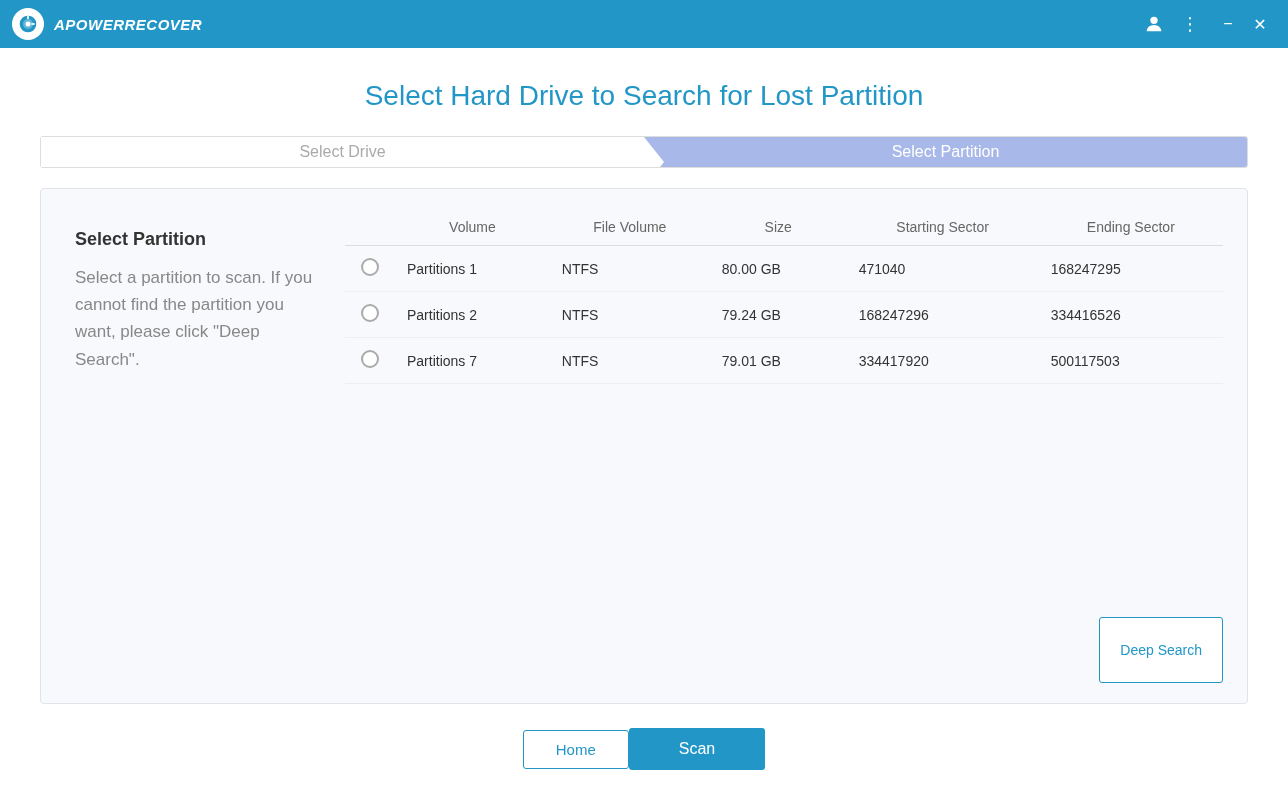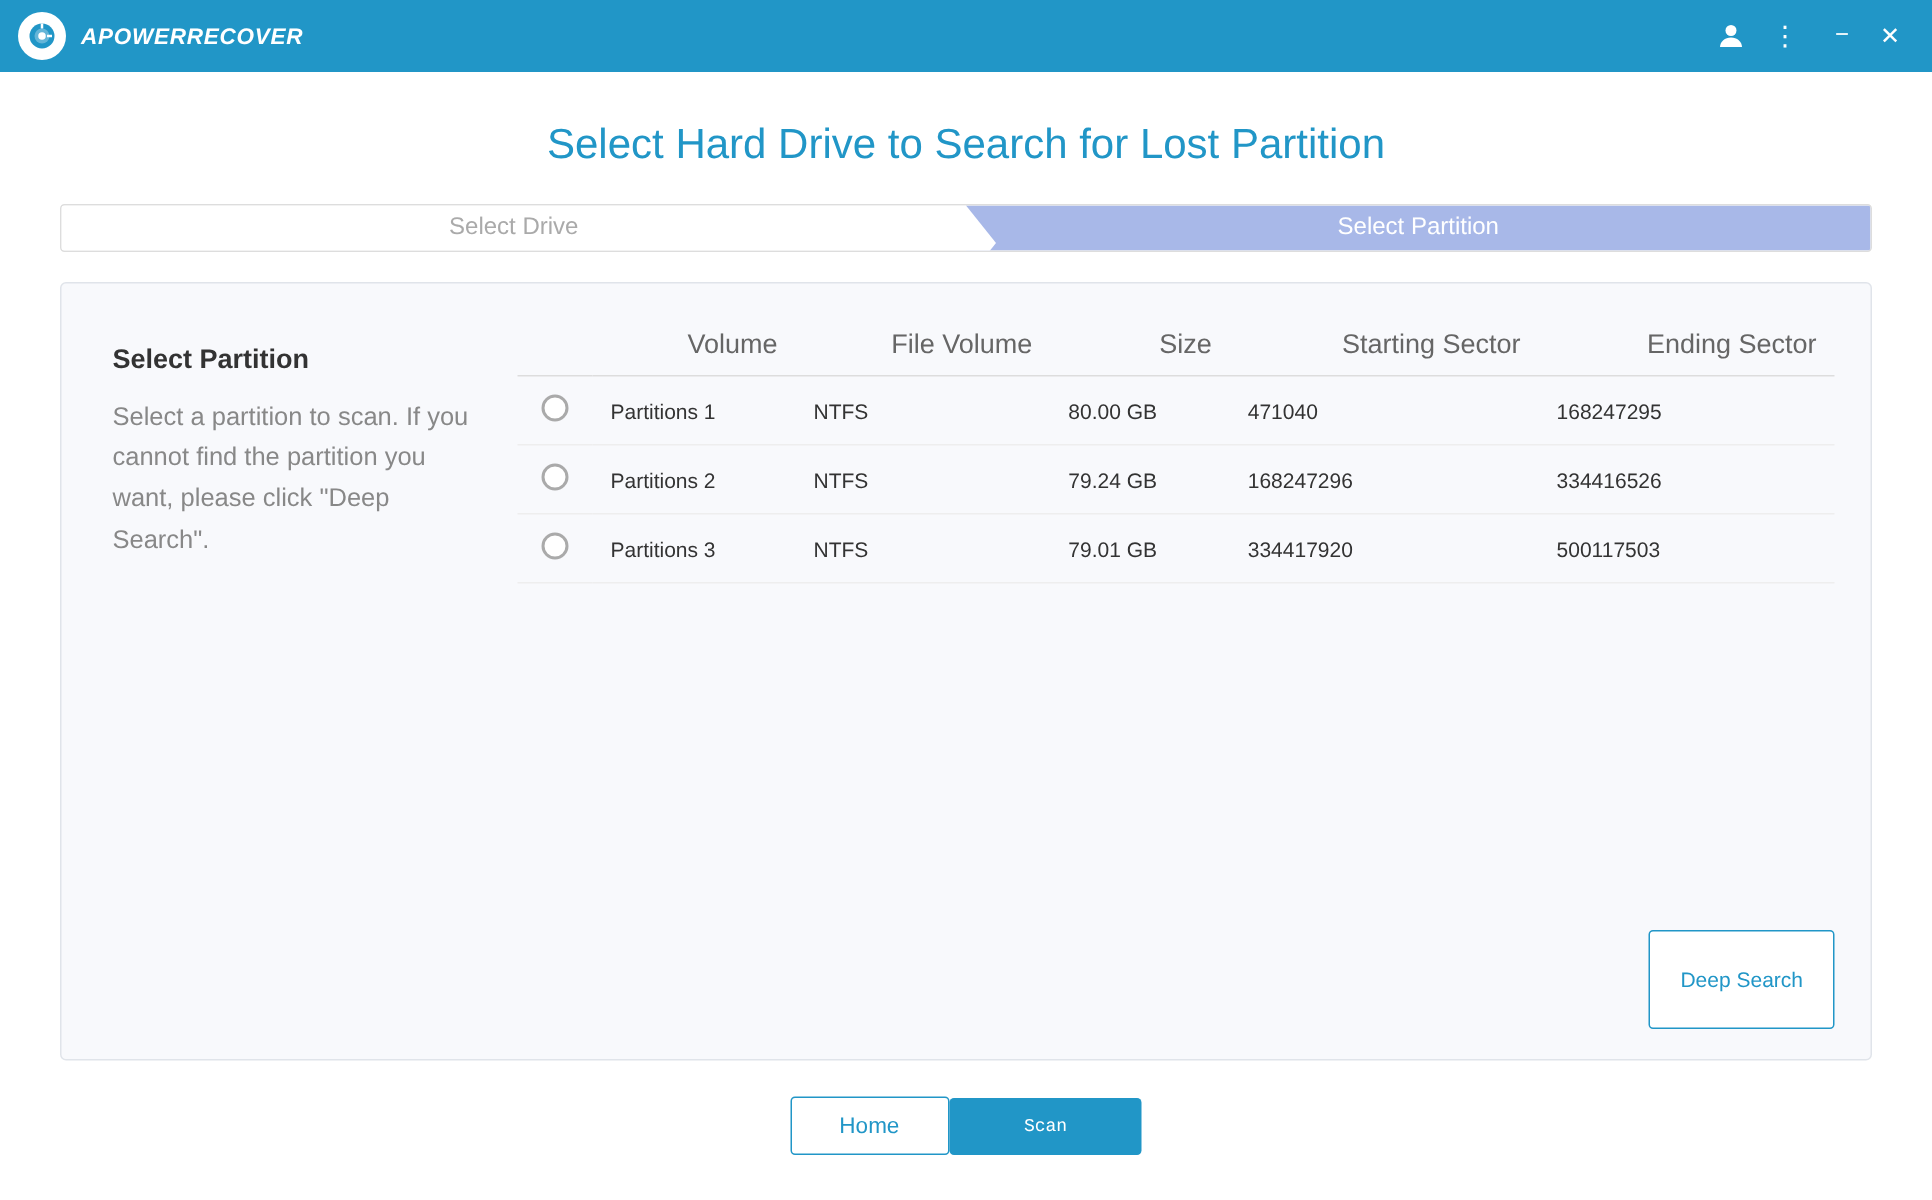--- a/index.html
+++ b/index.html
@@ -176,25 +176,25 @@
 
     table {
       width: 100%;
       border-collapse: collapse;
       font-size: 14px;
     }
     thead tr {
       border-bottom: 1px solid #ddd;
     }
     thead th {
-      text-align: right;
+      text-align: center;
       padding: 10px 12px;
       color: #666;
       font-weight: 400;
-      font-size: 18px;
+      font-size: 14px;
     }
     thead th:first-child { width: 50px; }
 
     tbody tr {
       border-bottom: 1px solid #eee;
     }
     tbody tr.selected-row {
       background: #e8eef8;
     }
     tbody td {
@@ -265,26 +265,25 @@
       cursor: pointer;
       border-radius: 3px;
       min-width: 100px;
     }
 
     .scan-btn {
       padding: 12px 50px;
       border: none;
       background: #2196c7;
       color: white;
-      font-size: 12px;
+      font-size: 16px;
       font-weight: 500;
       cursor: pointer;
       border-radius: 3px;
       min-width: 120px;
-      font-family: Liberation Mono, monospace;
     }
   </style>
 </head>
 <body>
 
 <div id="titlebar">
   <div class="app-icon">
     <svg viewBox="0 0 24 24" fill="none">
       <circle cx="12" cy="12" r="10" fill="#2196c7"></circle>
       <circle cx="12" cy="12" r="6" fill="white" opacity="0.3"></circle>
@@ -353,21 +352,21 @@
               <tr>
                 <td><span class="radio-btn"></span></td>
                 <td>Partitions 2</td>
                 <td>NTFS</td>
                 <td>79.24 GB</td>
                 <td>168247296</td>
                 <td>334416526</td>
               </tr>
               <tr>
                 <td><span class="radio-btn"></span></td>
-                <td>Partitions 3</td>
+                <td>Partitions 7</td>
                 <td>NTFS</td>
                 <td>79.01 GB</td>
                 <td>334417920</td>
                 <td>500117503</td>
               </tr>
             </tbody>
         </table>
       </div>
 
     </div>

